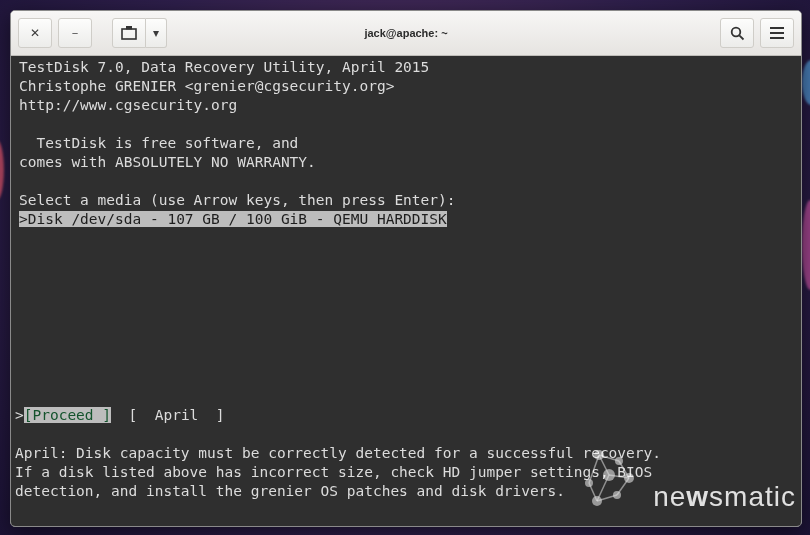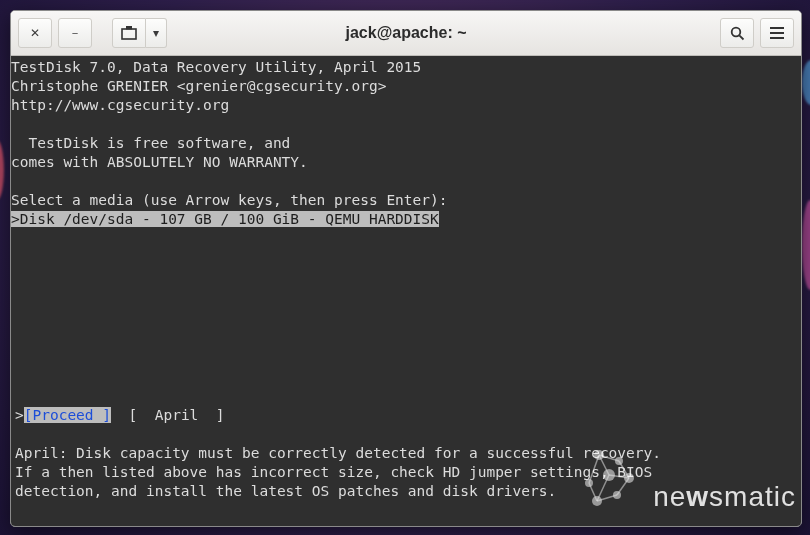--- a/index.html
+++ b/index.html
@@ -63,45 +63,45 @@
   .tb-group {
     display: flex;
   }
   .tb-group .tb-btn:first-child { border-top-right-radius:0; border-bottom-right-radius:0; margin-right:0;}
   .tb-group .tb-btn:last-child  { border-top-left-radius:0;  border-bottom-left-radius:0;  margin-left:0; border-left:none;}
   .title {
     position: absolute;
     left: 0; right: 0;
     text-align: center;
     font-weight: bold;
-    font-size: 16px;
+    font-size: 11px;
     color: #2c2c2c;
     pointer-events: none;
   }
   .tb-spacer { flex: 1; }
 
   .terminal {
     flex: 1;
     background: #2f2f2f;
     color: #dcdcdc;
     font-family: "DejaVu Sans Mono", "Menlo", monospace;
     font-size: 14.5px;
     line-height: 19px;
-    padding: 2px 4px 4px 0;
+    padding: 2px 4px 4px 8px;
     white-space: pre;
     position: relative;
     overflow: hidden;
   }
   .sel {
     background: #bdbdbd;
     color: #1e1e1e;
   }
   .menu-sel {
     background: #bdbdbd;
-    color: #1d4ed8;
+    color: #14532d;
   }
   .abs-line { position:absolute; left:4px; }
 
   
   .wm {
     position: absolute;
     right: 14px;
     bottom: 22px;
     display: flex;
     align-items: flex-end;
@@ -160,22 +160,22 @@
 <span>Christophe GRENIER &lt;grenier@cgsecurity.org&gt;</span>
 <span>http://www.cgsecurity.org</span>
 
 <span>  TestDisk is free software, and</span>
 <span>comes with ABSOLUTELY NO WARRANTY.</span>
 
 <span>Select a media (use Arrow keys, then press Enter):</span>
 <span class="sel">&gt;Disk /dev/sda - 107 GB / 100 GiB - QEMU HARDDISK</span>
 <span class="abs-line" style="top:350px;"><span>&gt;</span><span class="menu-sel">[Proceed ]</span><span>  </span><span>[  April  ]</span></span>
 <span class="abs-line" style="top:388px;">April: Disk capacity must be correctly detected for a successful recovery.</span>
-<span class="abs-line" style="top:407px;">If a then listed above has incorrect size, check HD jumper settings, BIOS</span>
-<span class="abs-line" style="top:426px;">detection, and install the latest OS patches and disk drivers.</span>
+<span class="abs-line" style="top:407px;">If a disk listed above has incorrect size, check HD jumper settings, BIOS</span>
+<span class="abs-line" style="top:426px;">detection, and install the grenier OS patches and disk drivers.</span>
   </div>
 </div>
 
 <div class="wm">
   <div class="wm-dots">
     <svg viewBox="0 0 70 70">
       <line x1="22" y1="12" x2="42" y2="18"></line>
         <line x1="42" y1="18" x2="52" y2="35"></line>
       <line x1="52" y1="35" x2="40" y2="52"></line>
         <line x1="40" y1="52" x2="20" y2="58"></line>

